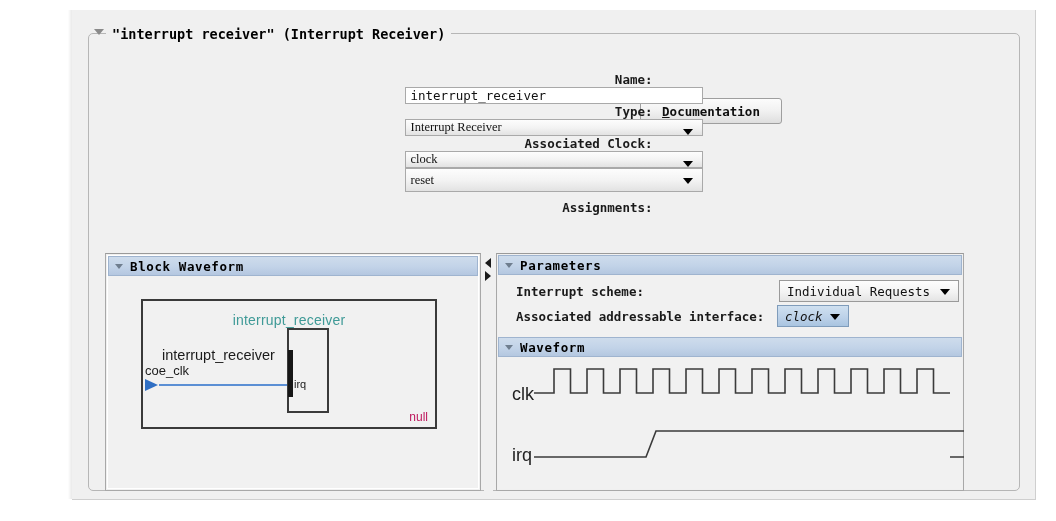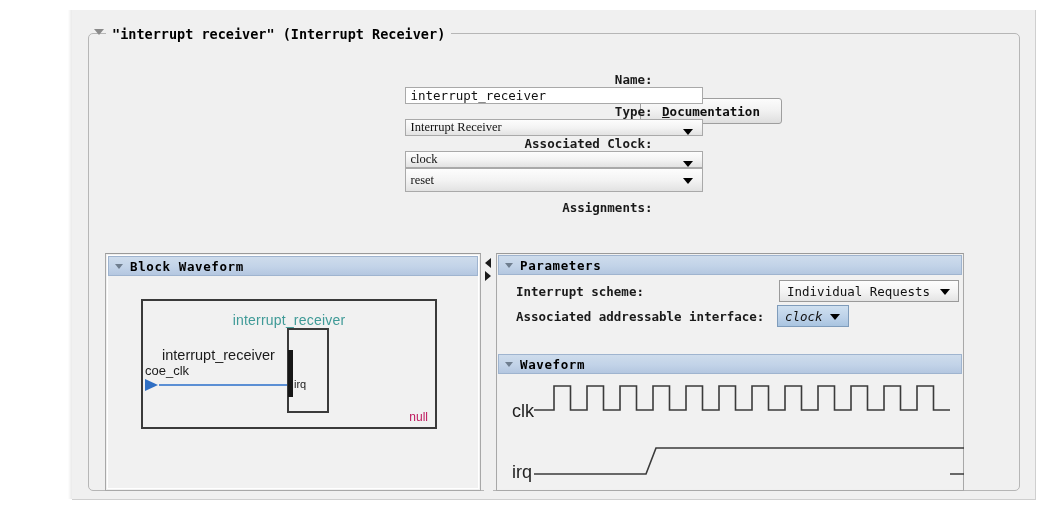--- a/index.html
+++ b/index.html
@@ -358,21 +358,21 @@
     border-top: 6px solid #000000;
   }
   .combo-scheme { left: 272px; top: 1px; width: 180px; }
   .combo-iface {
     left: 270px; top: 1px; width: 72px;
     background: linear-gradient(to bottom, #cfe0f0 0%, #bdd2e9 55%, #a9c4e0 100%);
     border-color: #7f9cbb;
     font-style: italic;
   }
 
-  .wave-header { margin-top: 25px; }
+  .wave-header { margin-top: 8px; }
 
   .wave-body {
     position: relative;
     height: 120px;
   }
   .wave-lbl {
     position: absolute;
     font-family: "Liberation Sans", sans-serif;
     font-size: 18px;
     color: #222222;

